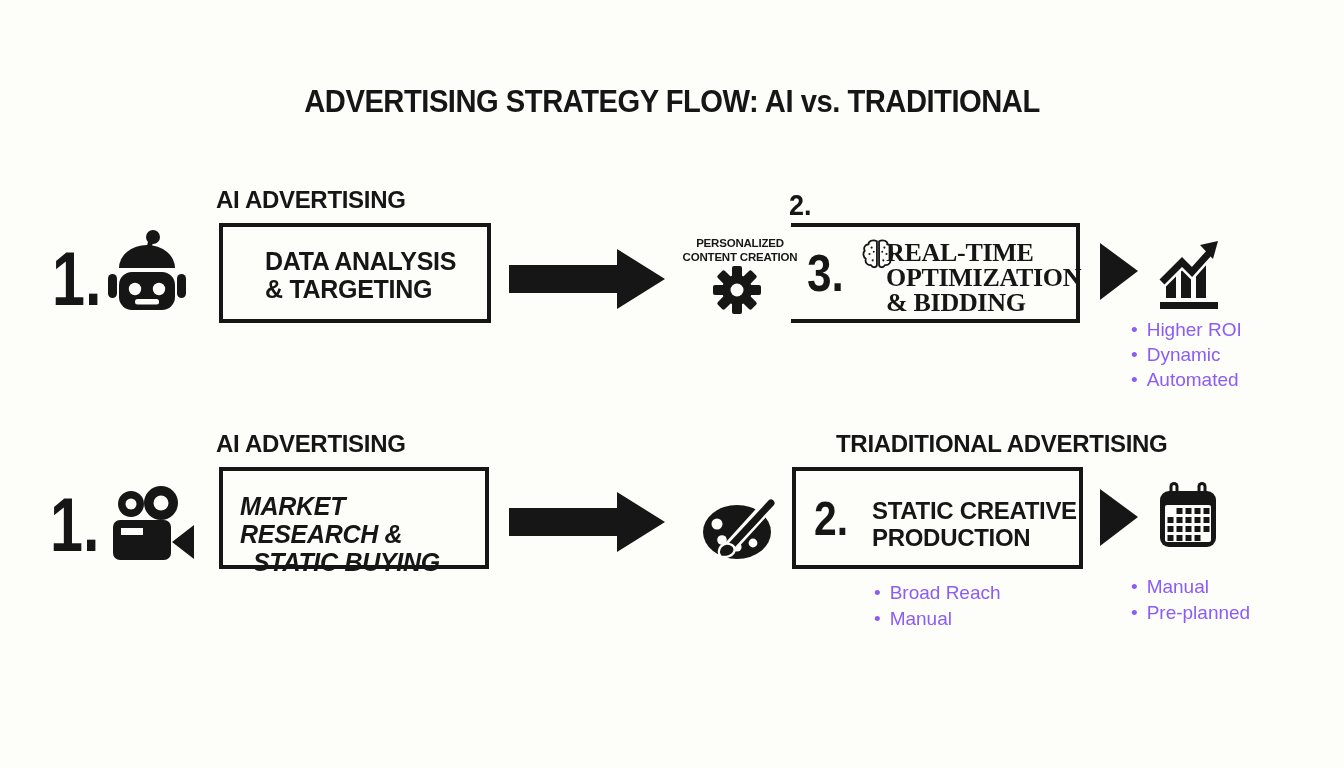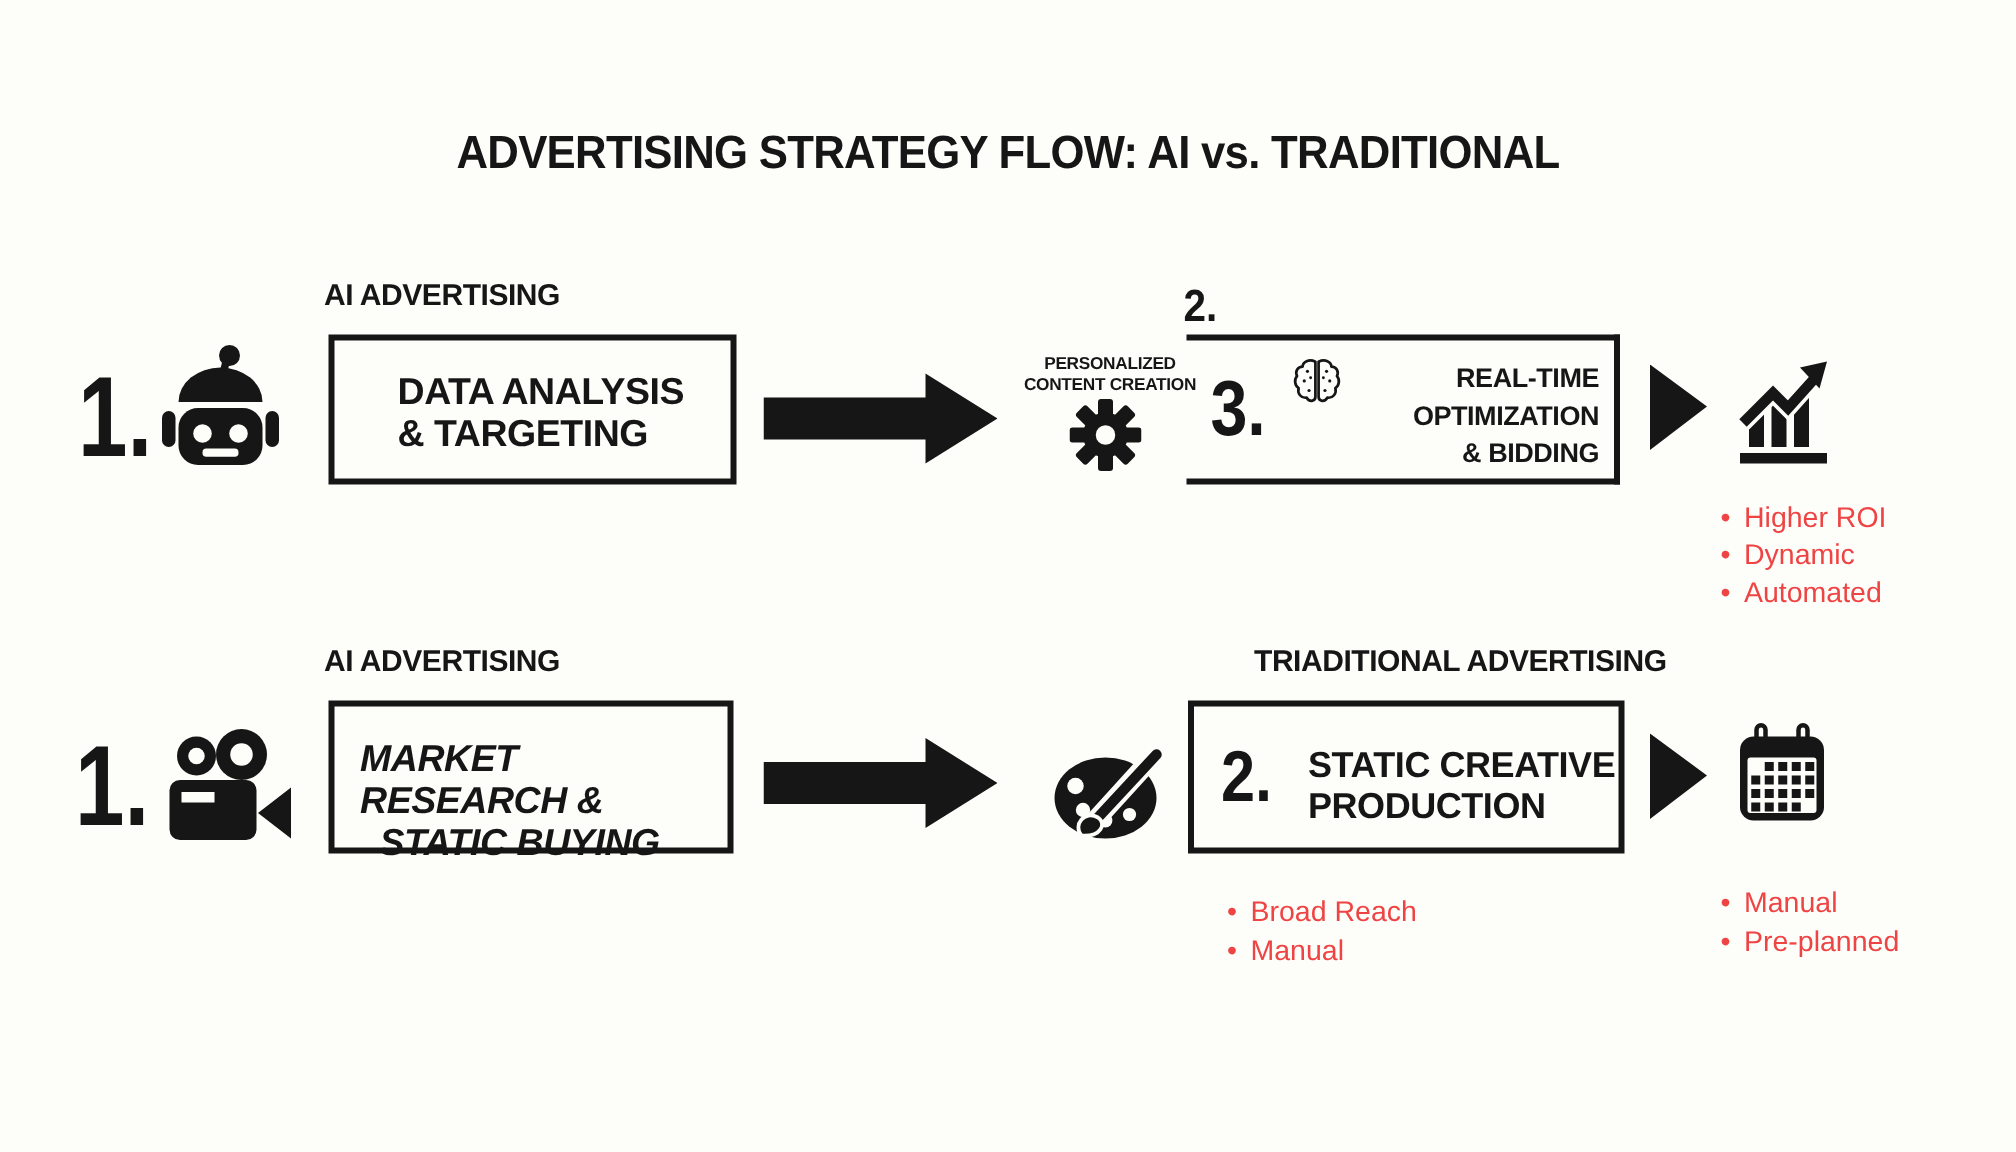--- a/index.html
+++ b/index.html
@@ -7,29 +7,29 @@
     position:relative;width:1344px;height:768px;overflow:hidden;
     background:#fdfdfa;color:#161616;
     font-family:"Liberation Sans",sans-serif;
   }
   .abs{position:absolute;}
   .title{
     left:0;right:0;top:84px;text-align:center;
     font-size:31px;font-weight:700;letter-spacing:-0.5px;
     transform:scaleX(0.94);
   }
-  .lane-label{font-size:20px;font-weight:700;letter-spacing:-0.3px;white-space:nowrap;}
+  .lane-label{font-size:24px;font-weight:700;letter-spacing:-0.3px;white-space:nowrap;}
   .step-num{font-size:76px;font-weight:700;line-height:0.92;transform:scaleX(0.78);transform-origin:left top;}
   .flow-box{box-sizing:border-box;border:4px solid #161616;background:transparent;}
   .box-text{font-size:25px;font-weight:700;letter-spacing:-0.3px;line-height:28px;}
   .indent2{margin-left:13px;}
   .mid-caption{font-size:11.5px;font-weight:700;line-height:14px;text-align:center;letter-spacing:-0.2px;}
   .num-in-box{font-weight:700;line-height:1;transform:scaleX(0.85);transform-origin:left top;}
-  .box2-text{font-size:18px;font-weight:700;line-height:25px;text-align:right;letter-spacing:-0.3px;}
-  .bullets{list-style:none;margin:16px;padding:0;font-size:19px;color:#ef4444;}
+  .box2-text{font-size:26px;font-weight:700;line-height:25px;text-align:left;letter-spacing:-0.3px;font-family:Liberation Serif, serif;}
+  .bullets{list-style:none;margin:0;padding:0;font-size:19px;color:#8b5cf6;}
   .bullets li{display:flex;align-items:baseline;}
   .bullets li::before{content:"•";margin-right:9px;font-size:19px;}
   .lh25 li{line-height:25px;}
   .lh26 li{line-height:26px;}
   svg{display:block;}
 </style>
 </head>
 <body>
 
 <div class="page">
@@ -206,21 +206,21 @@
   <div class="abs lane-label" style="left:836px;top:430px;">TRIADITIONAL ADVERTISING</div>
 
   <div class="abs flow-box" style="left:792px;top:467px;width:291px;height:102px;">
     <div class="abs num-in-box" style="left:18px;top:24px;font-size:48px;">2.</div>
     <div class="abs" style="left:76px;top:26px;font-size:24px;font-weight:700;line-height:27px;letter-spacing:-0.3px;">
       <div>STATIC CREATIVE</div>
       <div>PRODUCTION</div>
     </div>
   </div>
 
-  <ul class="abs bullets lh26" style="left:802px;top:580px;">
+  <ul class="abs bullets lh26" style="left:874px;top:580px;">
     <li>Broad Reach</li>
     <li>Manual</li>
   </ul>
 
   <div class="abs" style="left:1100px;top:489px;">
     <svg width="38" height="57" viewBox="0 0 38 57">
         <polygon points="0,0 38,28 0,57" fill="#161616"></polygon>
       </svg>
   </div>
 

